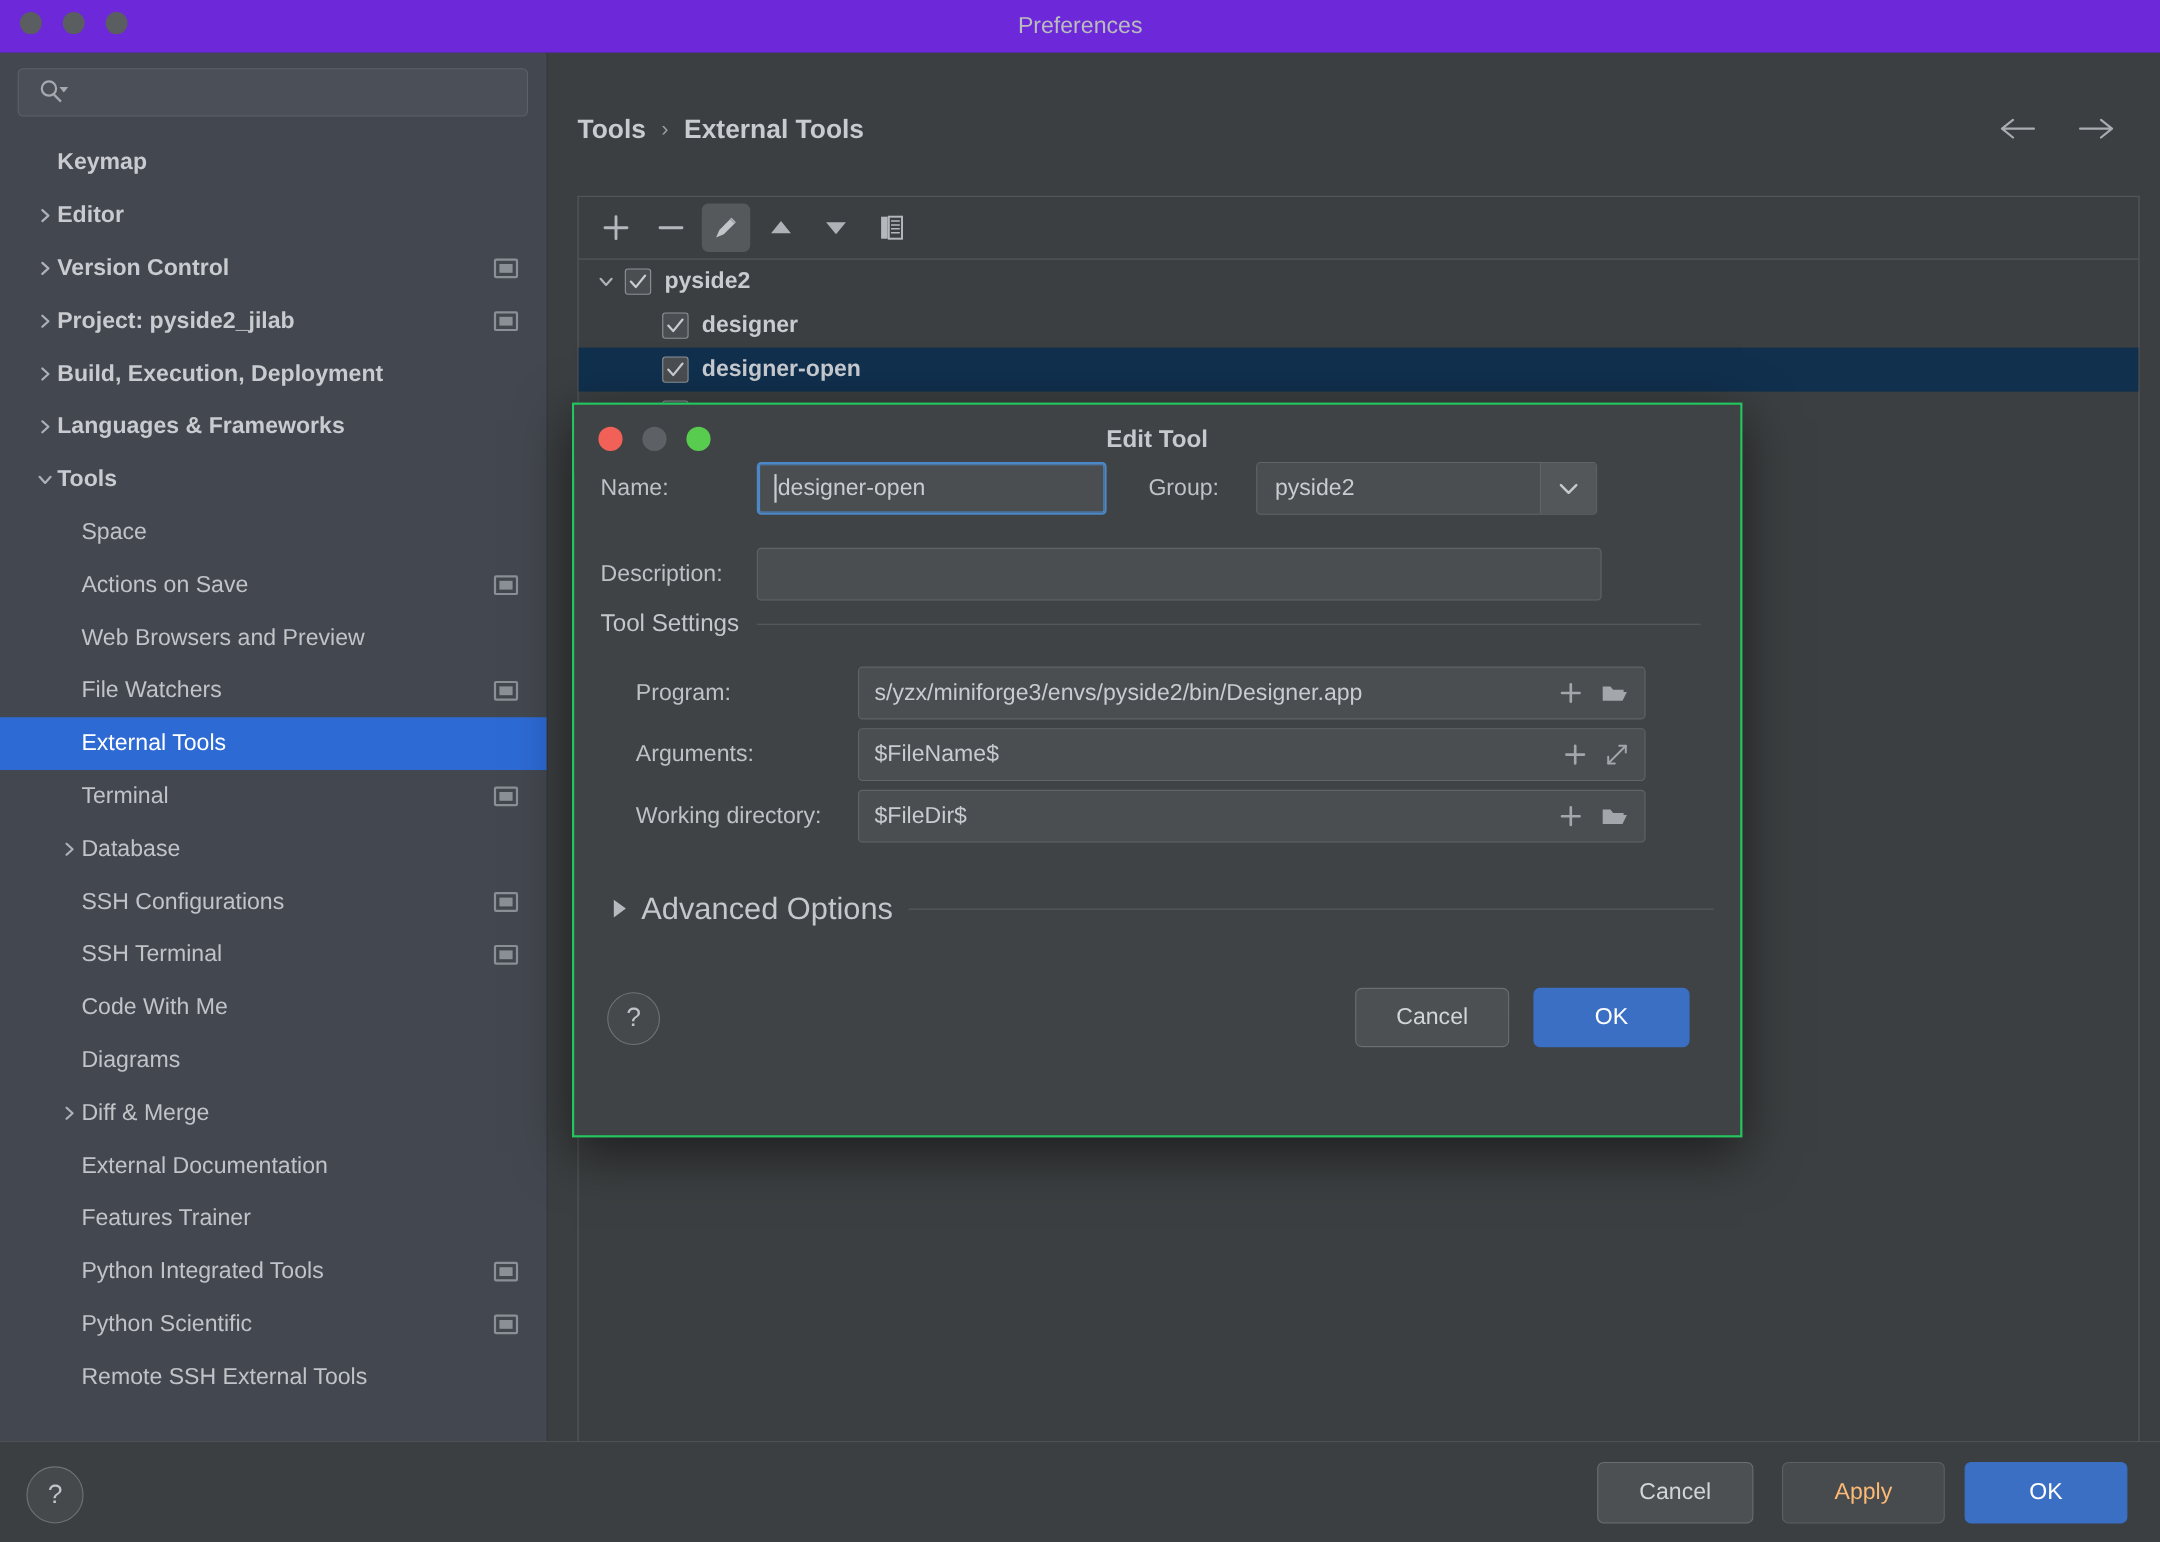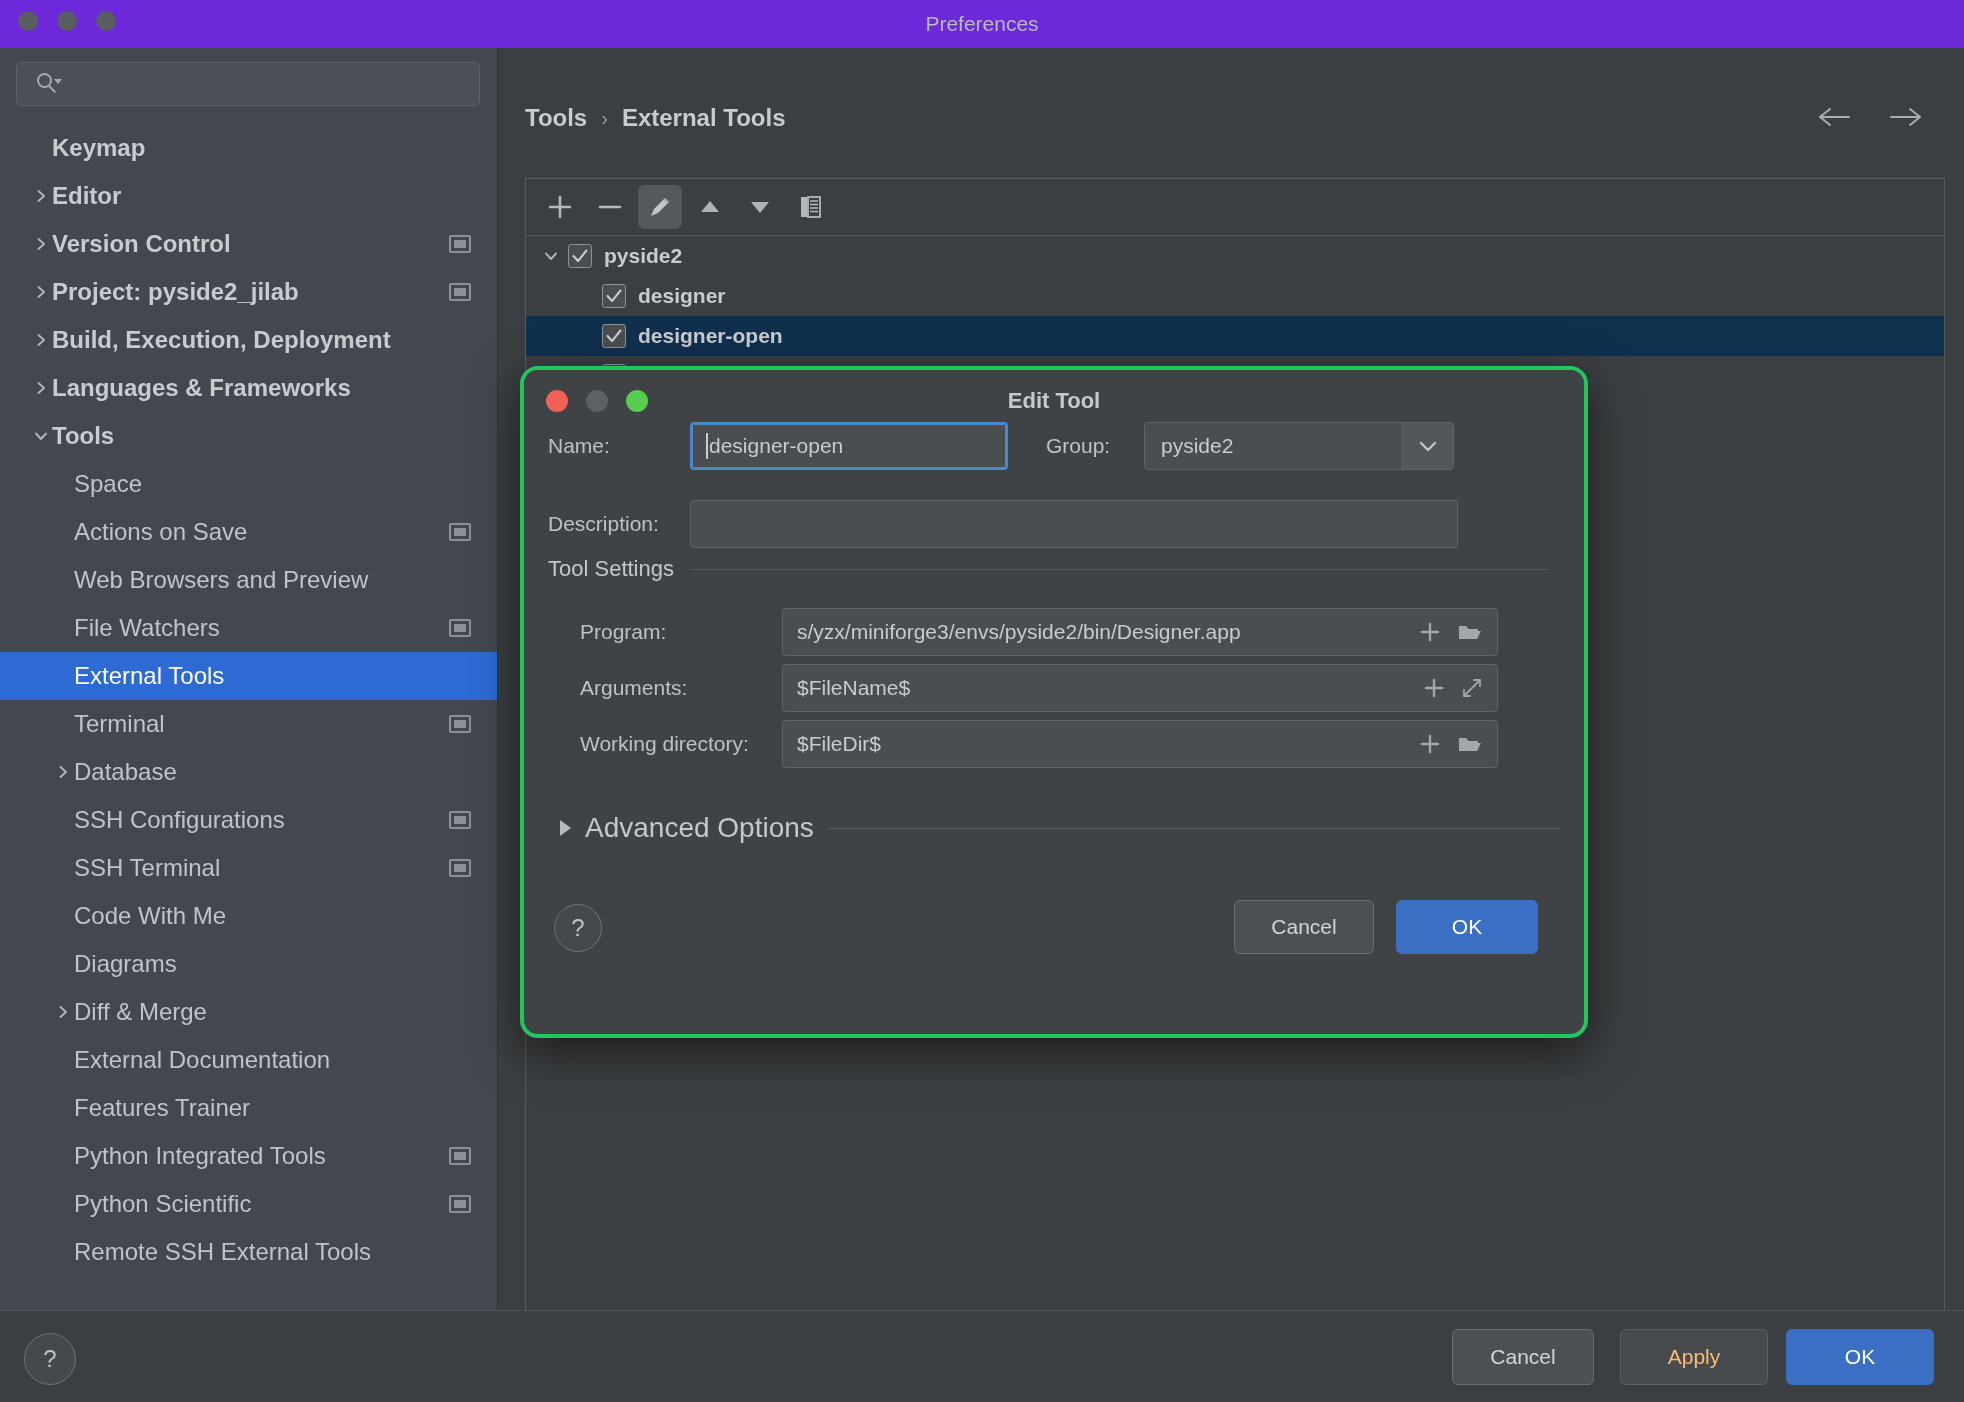--- a/index.html
+++ b/index.html
@@ -66,21 +66,21 @@
     padding-left:30px;box-sizing:border-box;cursor:default;
   }
   .node.sel{background:#2D6AD4;}
   .node .arrow{
     width:22px;flex:none;color:#AEB2B8;font-size:18px;line-height:1;
     display:flex;align-items:center;justify-content:center;
   }
   .node .arrow.hidden{visibility:hidden;}
   .node .arrow svg{display:block;}
   .node .lbl{
-    font-size:24px;color:#C4C7CB;white-space:nowrap;
+    font-size:21px;color:#C4C7CB;white-space:nowrap;
   }
   .node.lvl0 .lbl{font-weight:bold;color:#C8CBCF;}
   .node.lvl1{padding-left:52px;}
   .node.lvl1 .lbl{font-weight:normal;color:#C0C3C8;}
   .node.sel .lbl{color:#FFFFFF;}
   .node .spacer{flex:1;}
   .badge{
     width:34px;height:34px;border-radius:50%;background:#9BA0A6;color:#3A3D3F;
     font-size:18px;display:flex;align-items:center;justify-content:center;
     margin-right:12px;flex:none;
@@ -137,21 +137,21 @@
     background:#4A4E51;margin-right:12px;flex:none;position:relative;
   }
   .cb svg{position:absolute;left:2px;top:2px;}
   .tool-row .name{font-size:21px;font-weight:bold;color:#C8CBCF;}
   .tool-row.child{padding-left:34px;}
   .indent{width:42px;flex:none;}
 
   
   .dialog{
     position:absolute;left:520px;top:366px;width:1060px;height:664px;
-    background:#3F4345;border:4px solid #22c55e;border-radius:18px;
+    background:#3F4345;border:2px solid #22c55e;border-radius:0;
     box-shadow:0 14px 46px rgba(0,0,0,.55);
     overflow:hidden;
   }
   .dlg-title{
     position:relative;height:62px;
     background:#3F4345;
     display:flex;align-items:center;justify-content:center;
     font-size:22px;font-weight:bold;color:#C6C9CD;
   }
   .dlg-lights{position:absolute;left:22px;top:20px;display:flex;gap:18px;}

